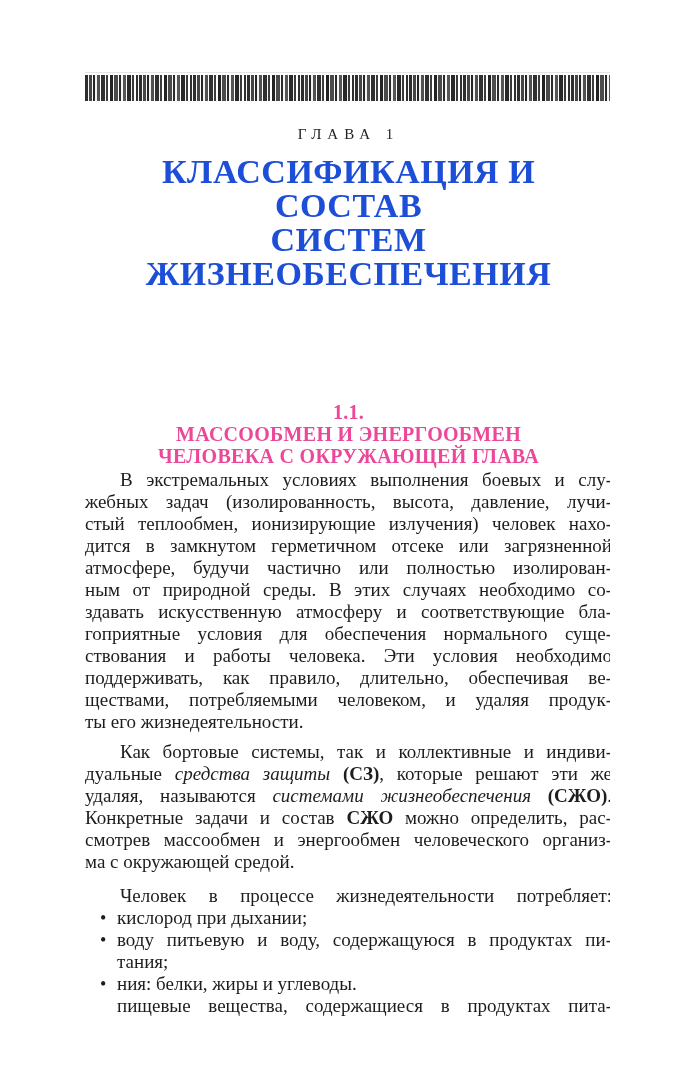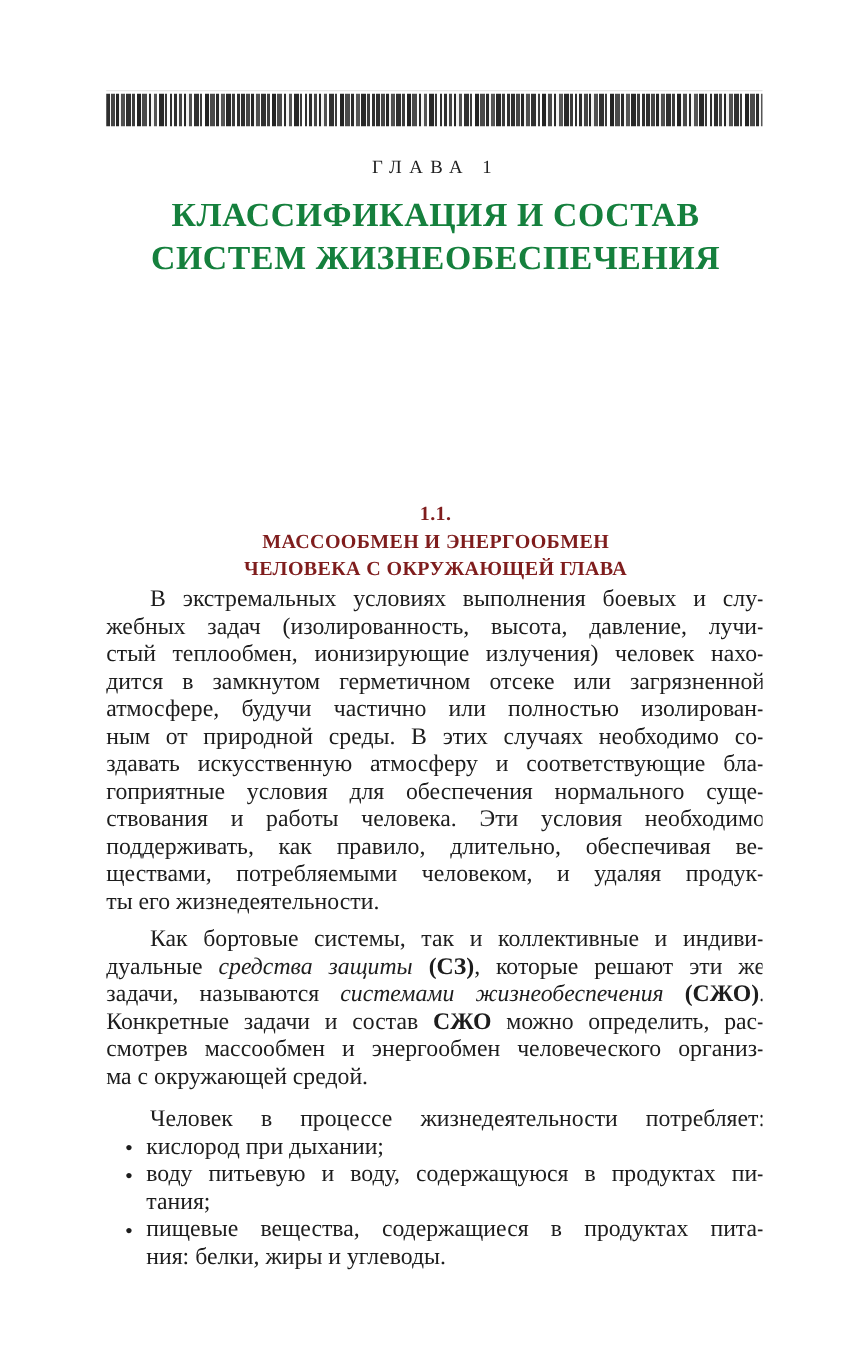--- a/index.html
+++ b/index.html
@@ -43,35 +43,35 @@
     text-align: center;
     font-size: 15px;
     letter-spacing: 6px;
     color: #222222;
   }
   .chapter-title {
     position: absolute;
     top: 155px; left: 85px; width: 527px;
     margin: 0;
     text-align: center;
-    font-size: 27px;
+    font-size: 34px;
     line-height: 34px;
     font-weight: bold;
     letter-spacing: 0.5px;
-    color: #15803d;
+    color: #1d4ed8;
   }
   .section-head {
     position: absolute;
     top: 401px; left: 85px; width: 527px;
     text-align: center;
     font-weight: bold;
-    font-size: 16px;
+    font-size: 20px;
     line-height: 22px;
     letter-spacing: 0.3px;
-    color: #7f1d1d;
+    color: #ec4899;
   }
   .body-block {
     position: absolute;
     top: 469px; left: 85px; width: 527px;
     font-size: 19px;
     line-height: 22px;
     color: #1d1d1d;
   }
   .para { margin: 0; }
   .para.p2 { margin-top: 8px; }
@@ -126,21 +126,21 @@
         <div class="tline"><span>гоприятные условия для обеспечения нормального суще-</span></div>
         <div class="tline"><span>ствования и работы человека. Эти условия необходимо</span></div>
         <div class="tline"><span>поддерживать, как правило, длительно, обеспечивая ве-</span></div>
         <div class="tline"><span>ществами, потребляемыми человеком, и удаляя продук-</span></div>
         <div class="tline tlast"><span>ты его жизнедеятельности.</span></div>
       </div>
 
     <div class="para p2">
         <div class="tline tindent"><span>Как бортовые системы, так и коллективные и индиви-</span></div>
         <div class="tline"><span>дуальные </span><span class="it">средства защиты </span><span class="bd">(СЗ)</span><span>, которые решают эти же</span></div>
-        <div class="tline"><span>задачи, называются </span><span class="it">системами жизнеобеспечения </span><span class="bd">(СЖО)</span><span>.</span></div>
+        <div class="tline"><span>удаляя, называются </span><span class="it">системами жизнеобеспечения </span><span class="bd">(СЖО)</span><span>.</span></div>
         <div class="tline"><span>Конкретные задачи и состав </span><span class="bd">СЖО</span><span> можно определить, рас-</span></div>
         <div class="tline"><span>смотрев массообмен и энергообмен человеческого организ-</span></div>
         <div class="tline tlast"><span>ма с окружающей средой.</span></div>
       </div>
 
     <div class="para p3">
         <div class="tline tindent"><span>Человек в процессе жизнедеятельности потребляет:</span></div>
       </div>
 
     <div class="bullets">
@@ -156,20 +156,20 @@
         <span class="bullet-marker">•</span>
         <div class="bullet-text">
             <div class="tline"><span>воду питьевую и воду, содержащуюся в продуктах пи-</span></div>
             <div class="tline tlast"><span>тания;</span></div>
           </div>
       </div>
 
       <div class="bullet-item">
         <span class="bullet-marker">•</span>
         <div class="bullet-text">
+            <div class="tline tlast"><span>ния: белки, жиры и углеводы.</span></div>
             <div class="tline"><span>пищевые вещества, содержащиеся в продуктах пита-</span></div>
-            <div class="tline tlast"><span>ния: белки, жиры и углеводы.</span></div>
           </div>
       </div>
 
     </div>
   </div>
 </div>
 
 </body></html>

